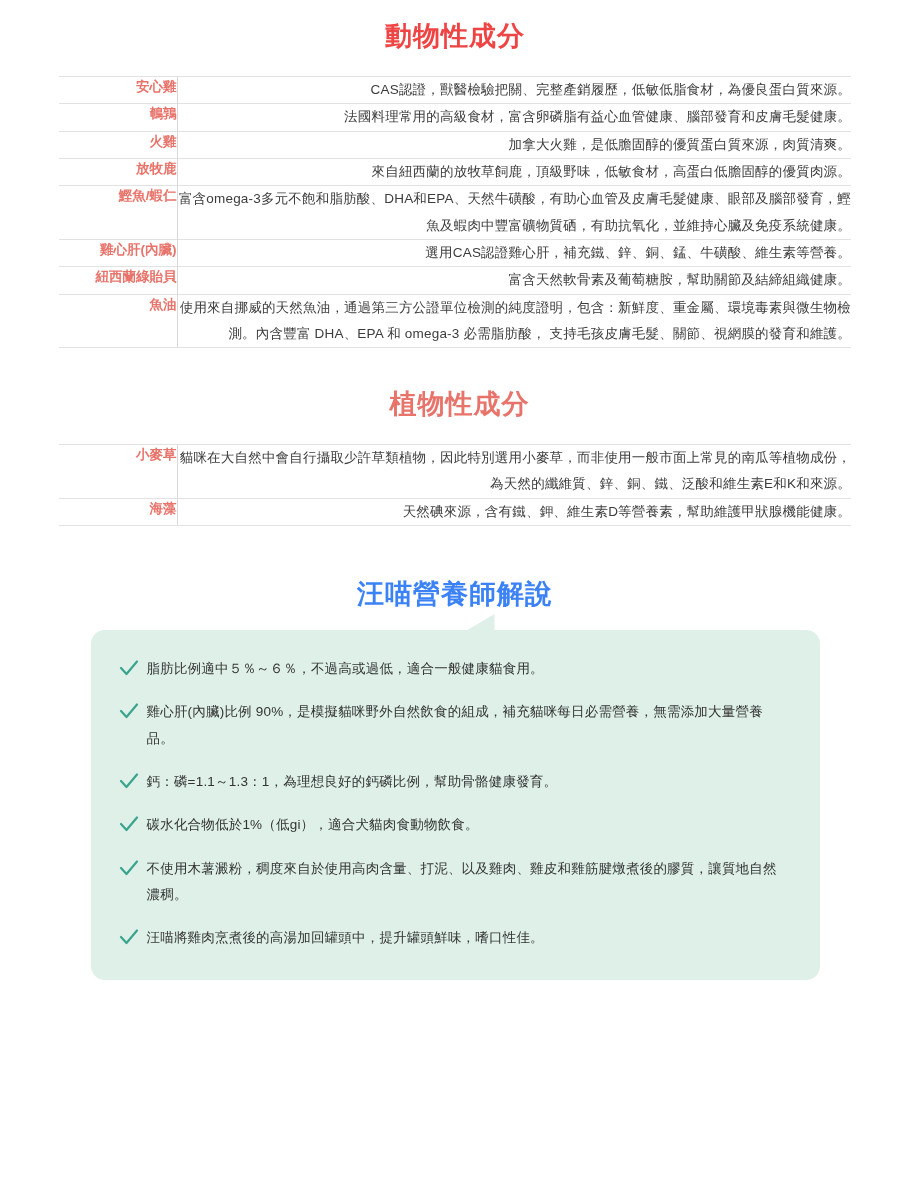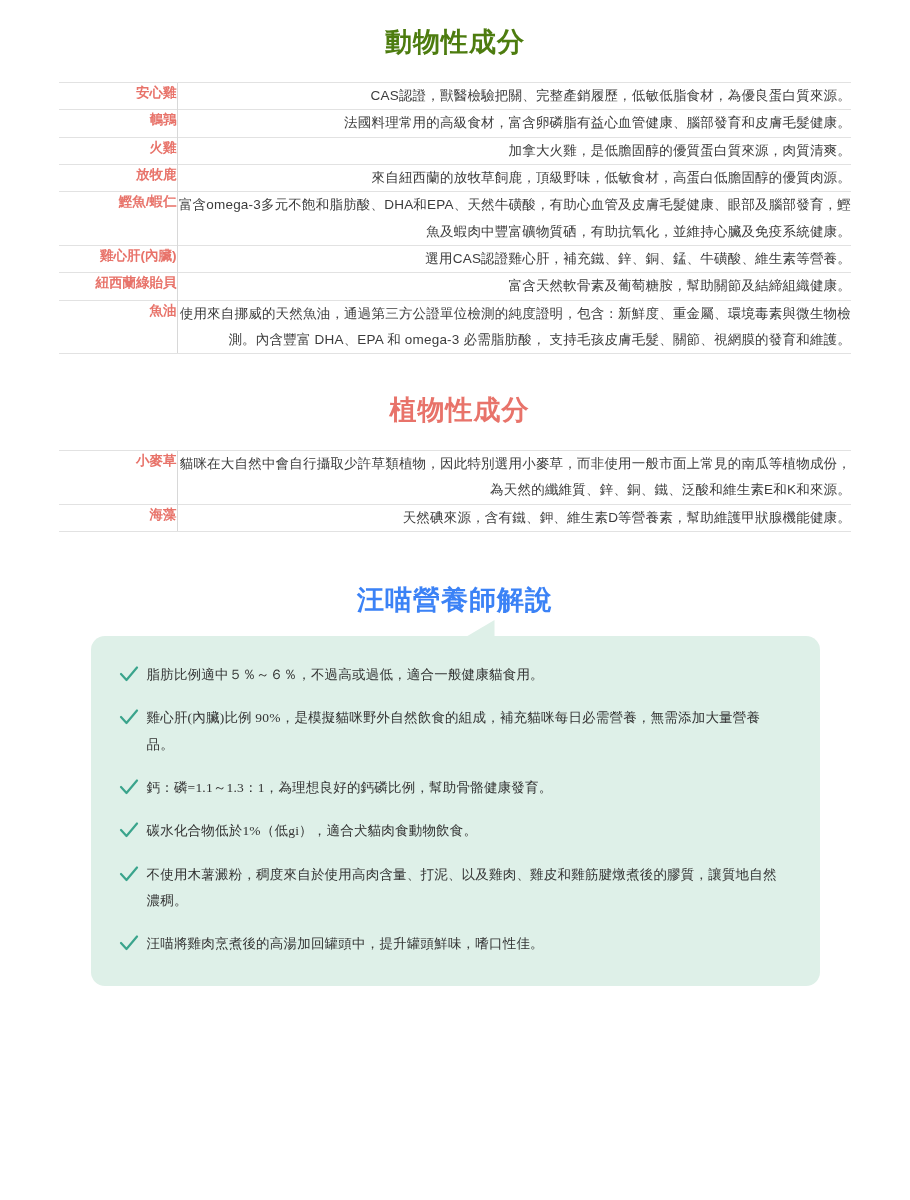--- a/index.html
+++ b/index.html
@@ -16,21 +16,21 @@
     position: relative;
   }
 
   
   .section-title {
     text-align: center;
     font-size: 27px;
     font-weight: bold;
     letter-spacing: 1px;
   }
-  .title-animal { color: #4d7c0f; margin: 24px 0 22px; }
+  .title-animal { color: #ef4444; margin: 18px 0 22px; }
   .title-plant  { color: #e8736a; margin: 38px 0 22px; padding-left: 9px; }
   .title-expert { color: #3b82f6; margin: 50px 0 18px; }
 
   
   .ing-table {
     width: 792px;
     margin: 0 auto;
     border-collapse: collapse;
   }
   .ing-table tr { vertical-align: top; }
@@ -64,21 +64,20 @@
   .ing-table tr:last-child .ing-name,
   .ing-table tr:last-child .ing-desc {
     border-bottom: 1px solid #e2e2e2;
   }
 
   
   .bubble-wrap {
     width: 729px;
     margin: 16px auto;
     position: relative;
-    font-family: Liberation Serif, serif;
   }
   .bubble-tail {
     position: absolute;
     top: -16px;
     left: 360px;
     width: 44px;
     height: 26px;
     background: #def0e8;
     clip-path: polygon(0% 100%, 100% 0%, 100% 100%);
     border-radius: 0 0 6px 0;

